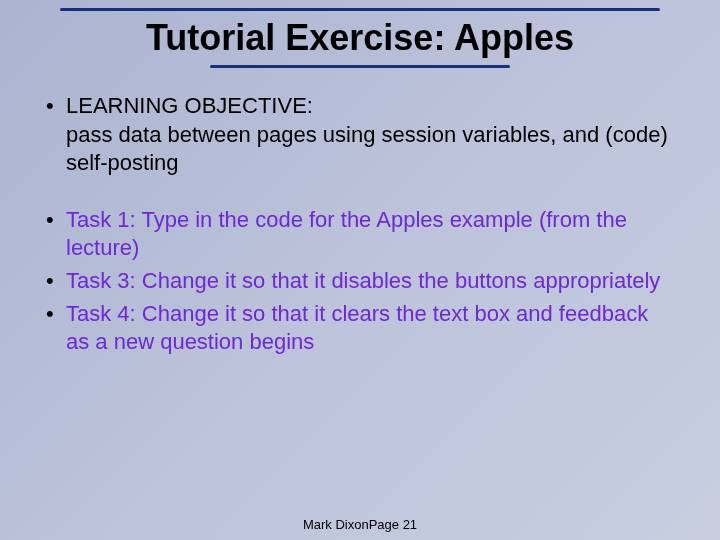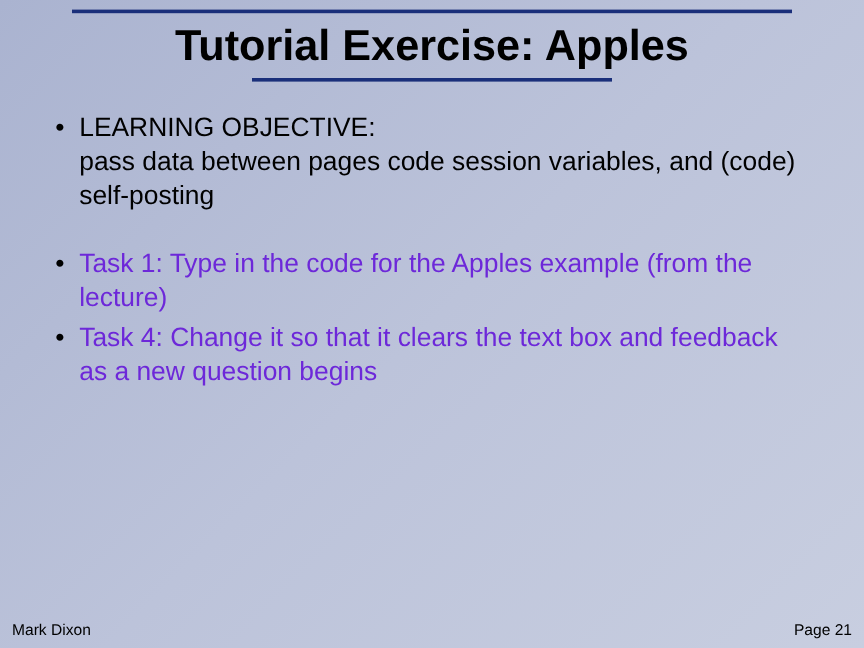--- a/index.html
+++ b/index.html
@@ -1,15 +1,15 @@
 <!DOCTYPE html>
 <html><head>
   <meta charset="utf-8">
   <style>
-    * { margin: 0; padding: 0; box-sizing: border-box; }
+    * { margin: 0; padding: 0; box-sizing: border-box; border-radius: 28px; }
     body {
       width: 720px;
       height: 540px;
       background: linear-gradient(135deg, #aab3d0 0%, #bcc3da 50%, #c8cee0 100%);
       font-family: Arial, Helvetica, sans-serif;
       position: relative;
       overflow: hidden;
     }
     .title-wrap {
       padding: 8px 60px 0 60px;
@@ -60,42 +60,45 @@
       font-size: 22px;
       color: #000;
     }
     .bold { font-weight: normal; }
     .footer {
       position: absolute;
       bottom: 8px;
       left: 10px;
       right: 10px;
       display: flex;
-      justify-content: space-between;
+      justify-content: center;
       font-size: 13px;
       color: #000;
     }
   </style>
 </head>
 <body>
 
 <div class="title-wrap">
   <div class="title-rule-top"></div>
   <h1 class="title">Tutorial Exercise: Apples</h1>
   <div class="title-rule-bottom"></div>
 </div>
 
 <div class="content">
   <ul>
     <li class="top">
       <span>LEARNING OBJECTIVE:</span><br>
-      <span>pass data between pages code </span><span class="bold">session variables</span><span>, and </span><span class="bold">(code) self-posting</span>
+      <span>pass data between pages using </span><span class="bold">session variables</span><span>, and </span><span class="bold">(code) self-posting</span>
     </li>
     <li class="task">
       <span class="bold">Task 1</span><span>: Type in the code for the Apples example (from the lecture)</span>
+    </li>
+    <li class="task">
+      <span class="bold">Task 3</span><span>: Change it so that it disables the buttons appropriately</span>
     </li>
     <li class="task">
       <span class="bold">Task 4</span><span>: Change it so that it clears the text box and feedback as a new question begins</span>
     </li>
   </ul>
 </div>
 
 <div class="footer">
   <span>Mark Dixon</span>
   <span>Page 21</span>

